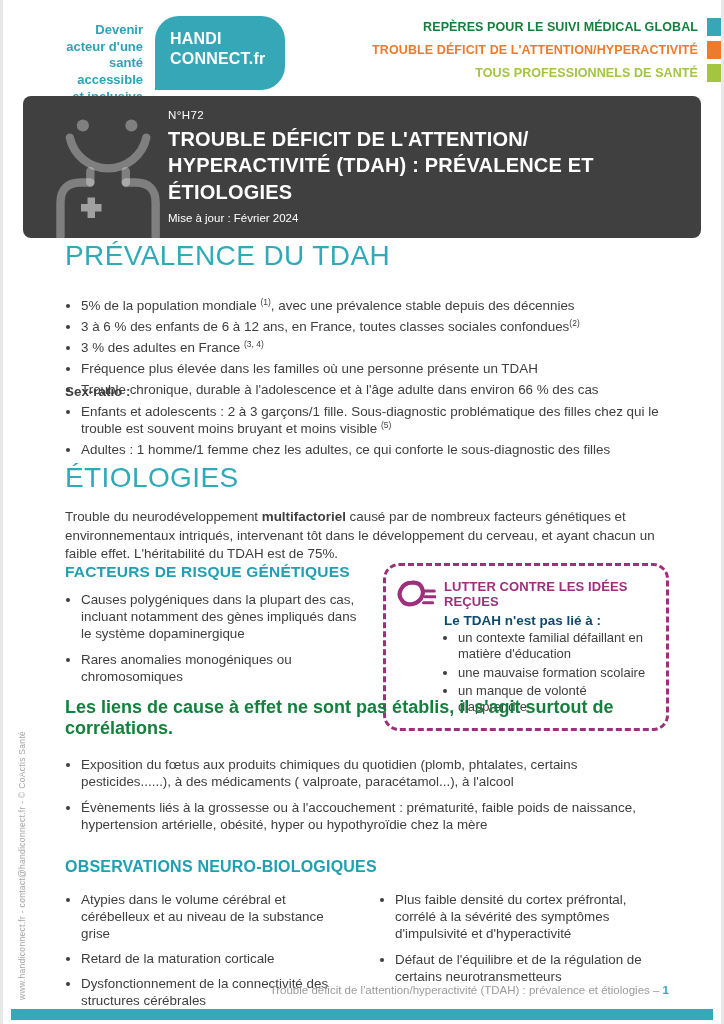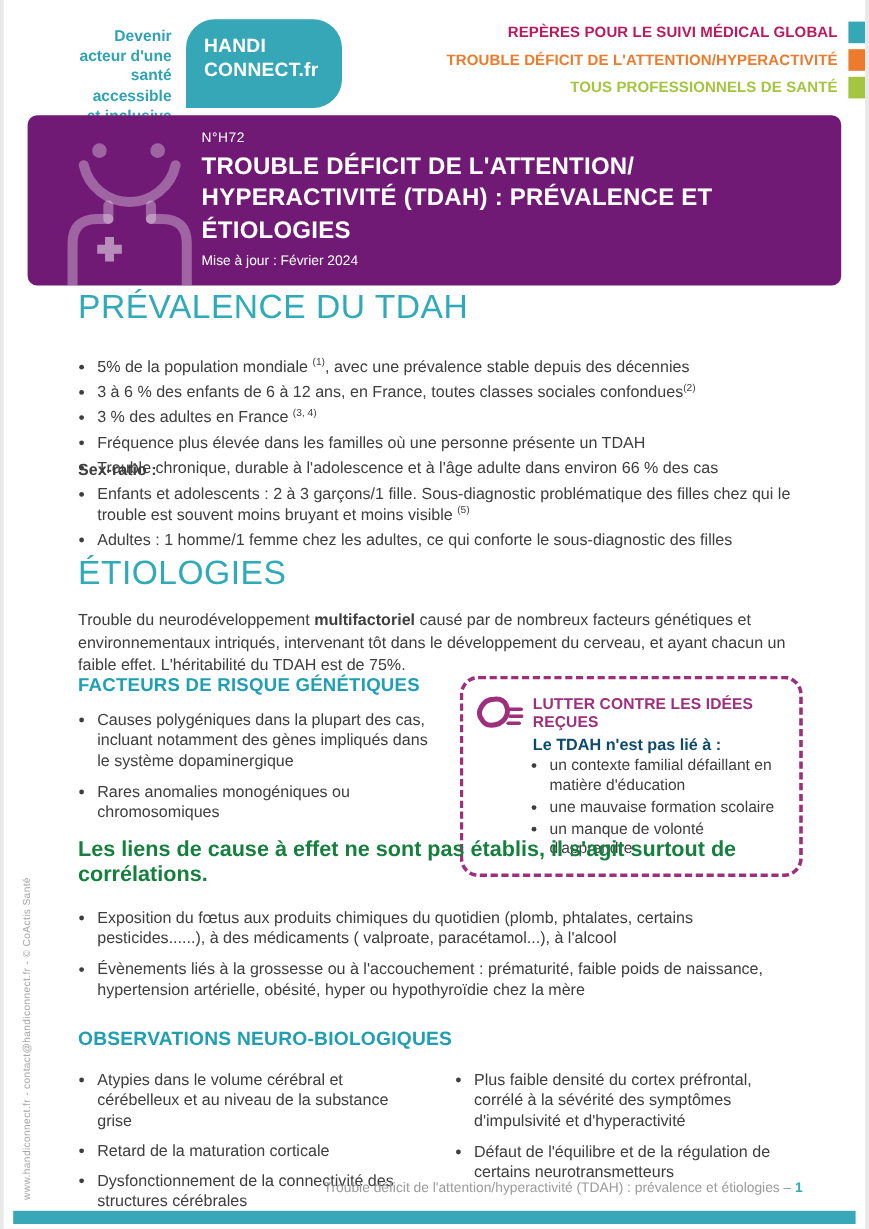--- a/index.html
+++ b/index.html
@@ -16,27 +16,27 @@
     color:#2fa3b5;font-weight:bold;font-size:13px;line-height:1.28;white-space:pre-line;
   }
   .logo{
     margin:16px 0 0 12px;background:#35a7b7;color:#fff;
     border-radius:24px 24px 24px 0;padding:13px 15px;width:100px;height:48px;
     font-weight:bold;font-size:16px;line-height:1.25;letter-spacing:.2px;
   }
   .ribbons{margin-left:auto;margin-top:18px;display:flex;flex-direction:column;gap:5px;}
   .ribbon-row{display:flex;align-items:center;justify-content:flex-end;height:18px;}
   .ribbon-label{font-weight:bold;font-size:12.5px;letter-spacing:.1px;text-align:right;}
-  .rl-teal{color:#be185d;} .rl-orange{color:#ec7b2d;} .rl-green{color:#a3c53f;}
+  .rl-teal{color:#15803d;} .rl-orange{color:#ec7b2d;} .rl-green{color:#a3c53f;}
   .swatch{width:14px;height:18px;margin-left:9px;}
   .sw-teal{background:#35a7b7;} .sw-orange{background:#ec7b2d;} .sw-green{background:#a3c53f;}
   
   .banner{
     position:absolute;top:96px;left:20px;right:20px;height:142px;
-    background:#701a75;border-radius:8px;color:#fff;overflow:hidden;
+    background:#404040;border-radius:8px;color:#fff;overflow:hidden;
   }
   .banner-icon{position:absolute;left:30px;top:16px;}
   .banner-text{margin-left:145px;padding-top:13px;}
   .sheet-number{font-size:11.5px;letter-spacing:.4px;}
   .banner-title{font-size:20px;font-weight:bold;line-height:1.32;margin-top:5px;white-space:pre-line;letter-spacing:.2px;}
   .banner-updated{font-size:11.5px;margin-top:7px;}
   
   .abs{position:absolute;left:62px;right:52px;}
   .h1{color:#2faab8;font-size:28px;font-weight:500;letter-spacing:.4px;}
   .h2{color:#1f9fb2;font-size:15.5px;font-weight:bold;letter-spacing:.2px;}

